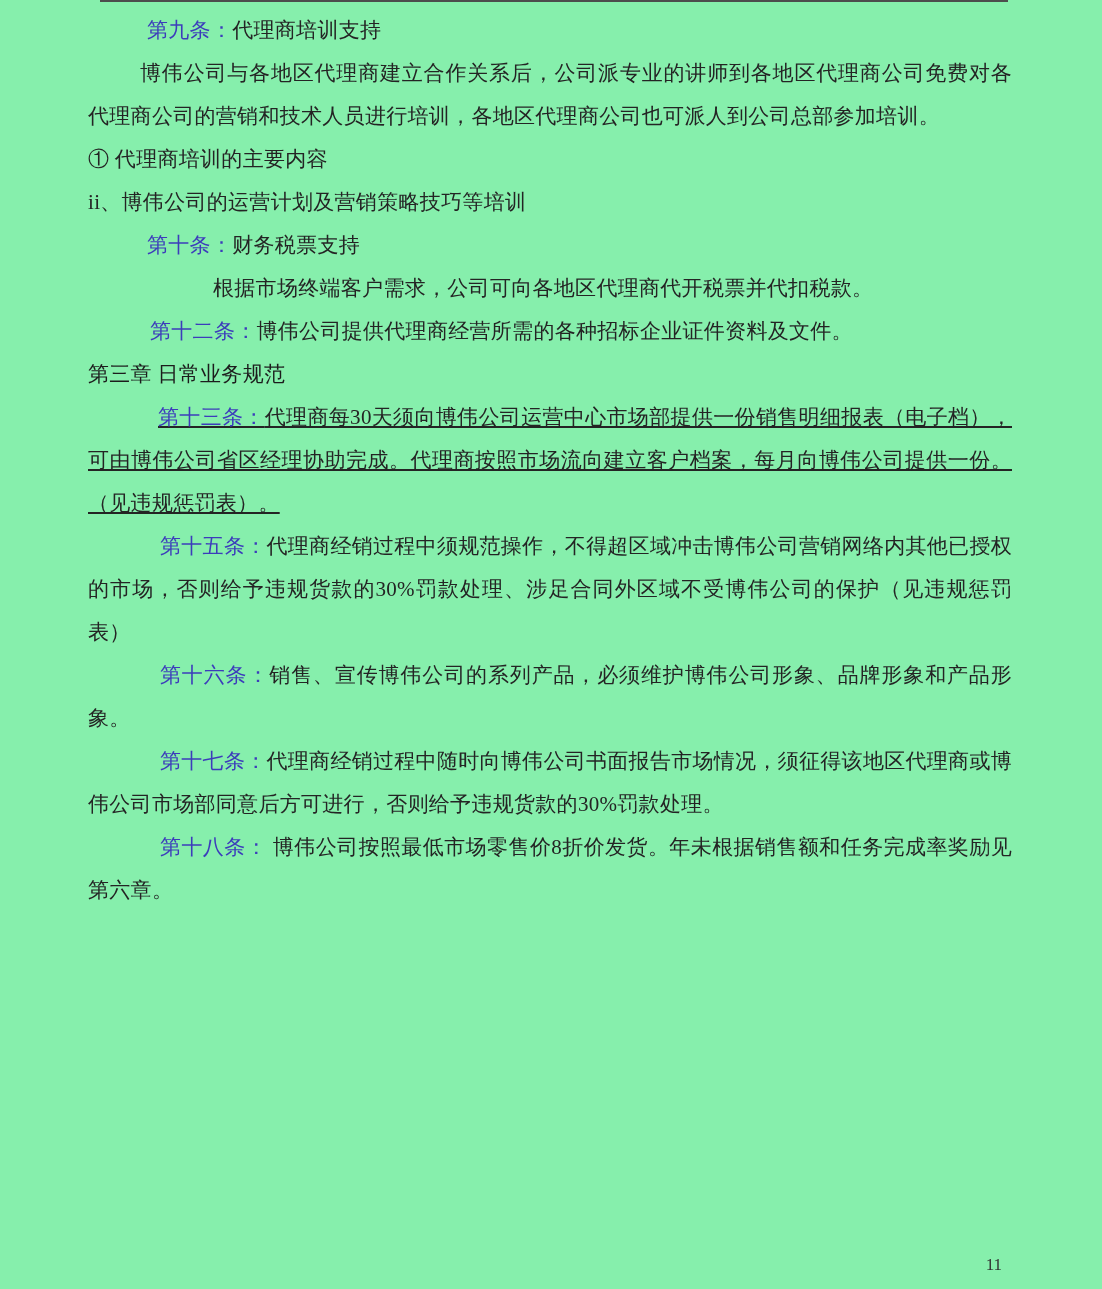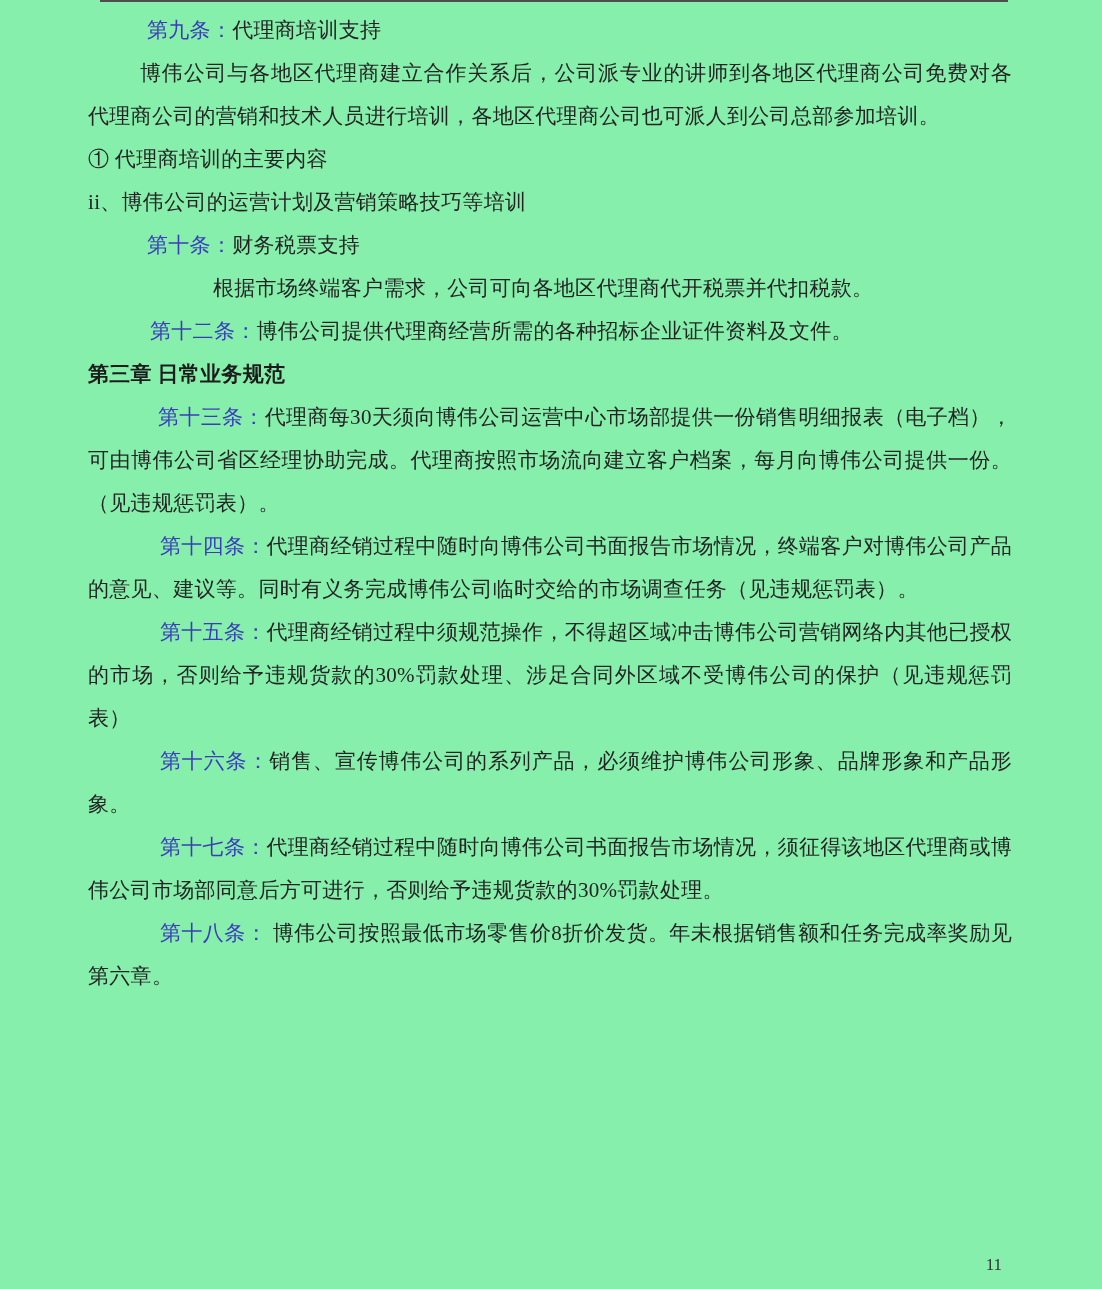--- a/index.html
+++ b/index.html
@@ -32,26 +32,26 @@
   .p9-body   { margin-left: 77px; text-indent: 52px; }
   .list-head { margin-left: 90px; }
   .list-i    { margin-left: 137px; }
   .list-ii   { margin-left: 133px; }
   .p10-body  { text-indent: 125px; }
   .ind-art11 { text-indent: 62px; }
   .chapter {
     margin: 13px 0 11px 17px;
     font-size: 24px;
     line-height: 46px;
-    font-weight: bold;
+    font-weight: normal;
     color: #1c1c1c;
     letter-spacing: 1px;
   }
   .p12   { margin-left: 16px; text-indent: 43px; }
-  .p13   { text-indent: 70px; }
+  .p13   { text-indent: 70px; text-decoration: underline; }
   .p-std { text-indent: 72px; }
   .page-number {
     position: absolute;
     right: 100px;
     bottom: 14px;
     font-size: 17px;
     color: #333333;
     margin-top: 44px;
   }
 </style>
@@ -74,21 +74,20 @@
 
     <p class="p10-body">根据市场终端客户需求，公司可向各地区代理商代开税票并代扣税款。</p>
 
     <p class="ind-art11"><span class="label">第十二条：</span><span>博伟公司提供代理商经营所需的各种招标企业证件资料及文件。</span></p>
 
     <p class="chapter">第三章 日常业务规范</p>
 
 
     <p class="p13"><span class="label">第十三条：</span><span>代理商每30天须向博伟公司运营中心市场部提供一份销售明细报表（电子档），可由博伟公司省区经理协助完成。代理商按照市场流向建立客户档案，每月向博伟公司提供一份。（见违规惩罚表）。</span></p>
 
-    <p class="p-std"><span class="label">第十四条：</span><span>代理商经销过程中随时向博伟公司书面报告市场情况，终端客户对博伟公司产品的意见、建议等。同时有义务完成博伟公司临时交给的市场调查任务（见违规惩罚表）。</span></p>
 
     <p class="p-std"><span class="label">第十五条：</span><span>代理商经销过程中须规范操作，不得超区域冲击博伟公司营销网络内其他已授权的市场，否则给予违规货款的30%罚款处理、涉足合同外区域不受博伟公司的保护（见违规惩罚表）</span></p>
 
     <p class="p-std"><span class="label">第十六条：</span><span>销售、宣传博伟公司的系列产品，必须维护博伟公司形象、品牌形象和产品形象。</span></p>
 
     <p class="p-std"><span class="label">第十七条：</span><span>代理商经销过程中随时向博伟公司书面报告市场情况，须征得该地区代理商或博伟公司市场部同意后方可进行，否则给予违规货款的30%罚款处理。</span></p>
 
     <p class="p-std"><span class="label">第十八条：</span><span> 博伟公司按照最低市场零售价8折价发货。年未根据销售额和任务完成率奖励见第六章。</span></p>
 
   </div>

